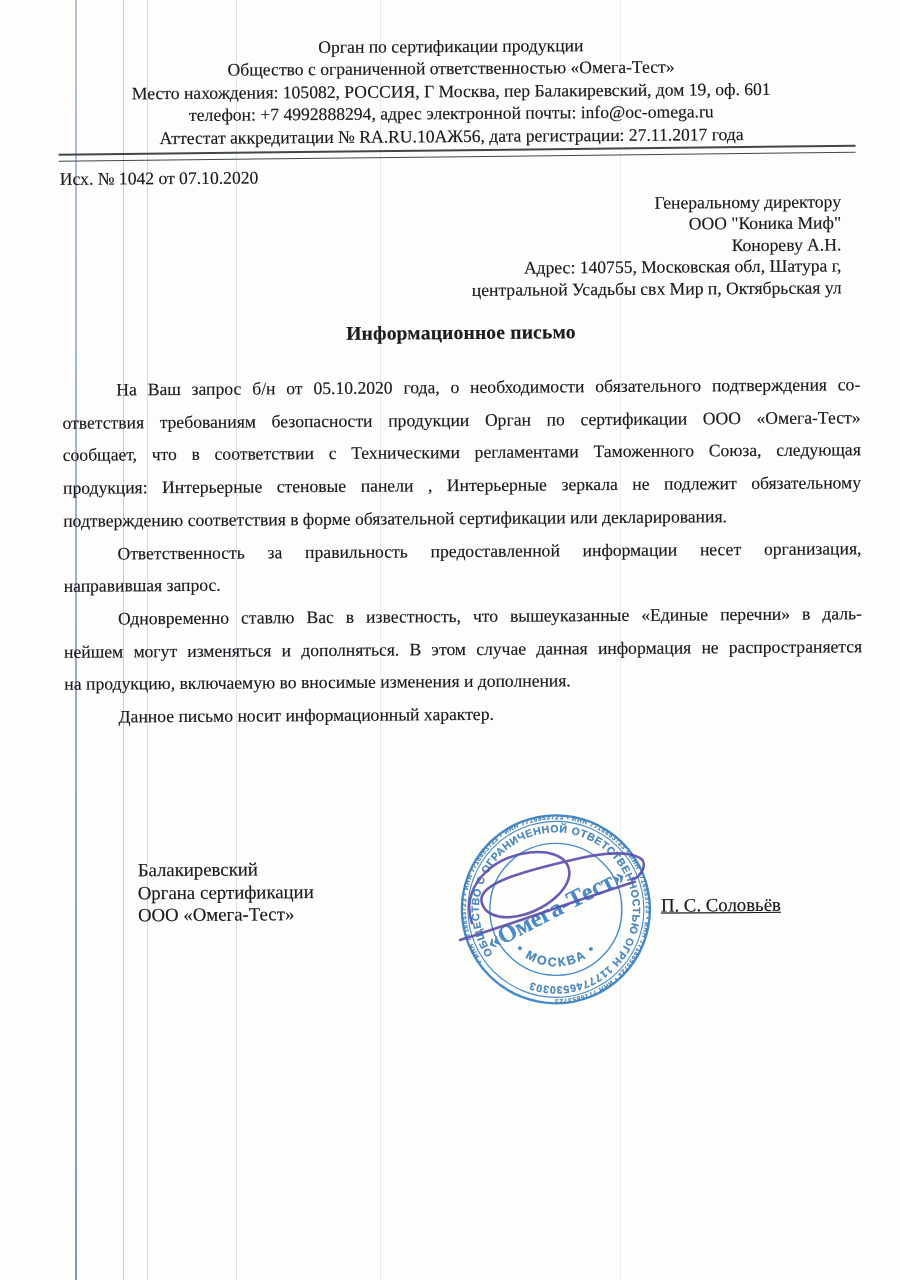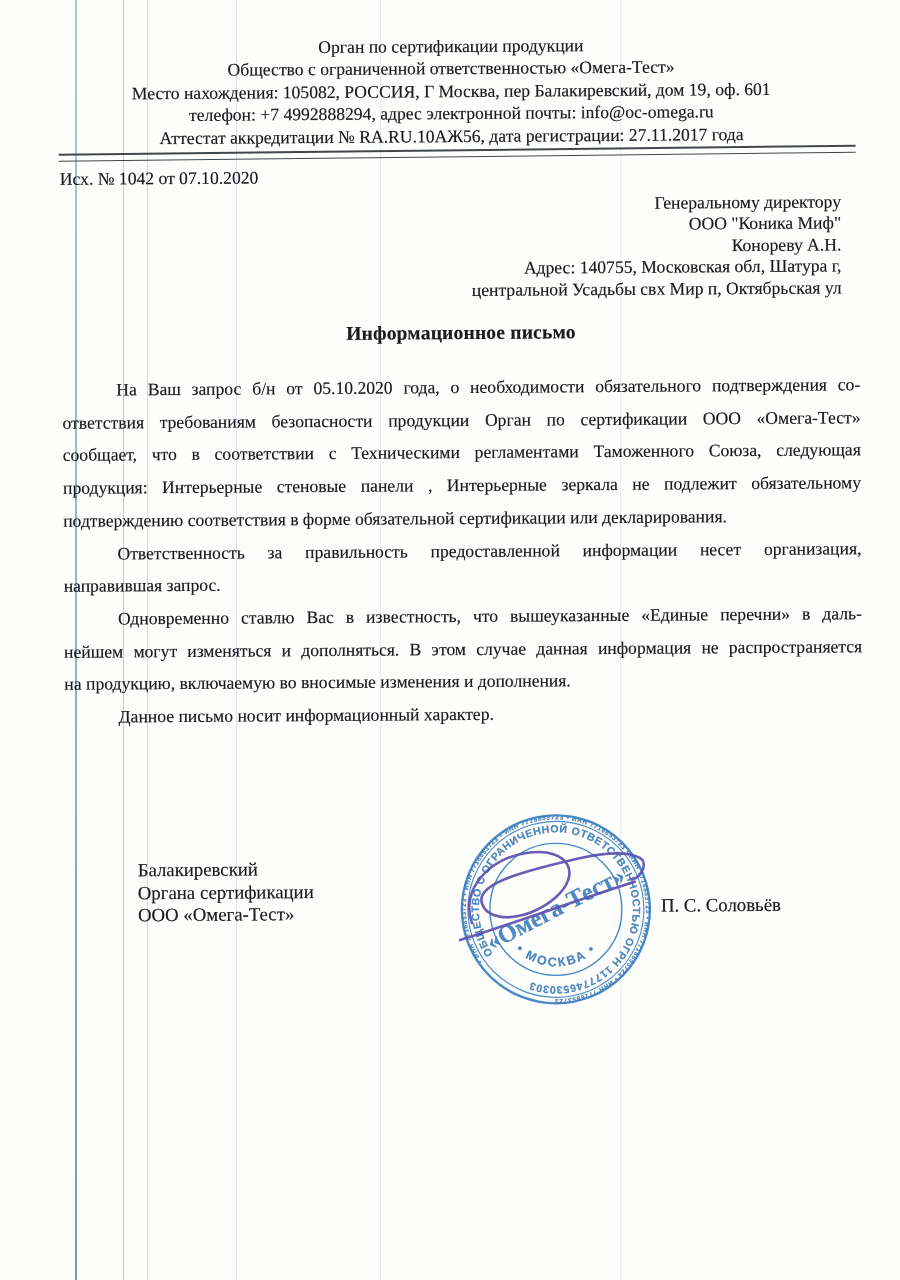--- a/index.html
+++ b/index.html
@@ -21,21 +21,21 @@
   .ref{position:absolute;top:166px;left:63px;font-size:17.6px;}
   .recipient{position:absolute;top:194px;right:56px;text-align:right;
     font-size:17.6px;line-height:21.4px;}
   .title{position:absolute;top:322px;left:64px;width:798px;text-align:center;
     font-weight:bold;font-size:19.5px;letter-spacing:0.2px;}
   .bodytext{position:absolute;top:371px;left:64px;width:798px;font-size:17.6px;}
   .bl{line-height:32.7px;text-align:justify;text-align-last:justify;}
   .bl.first{text-indent:54px;}
   .bl.end{text-align-last:left;}
   .sig{position:absolute;top:857px;left:136px;font-size:18.8px;line-height:22.6px;}
-  .name{position:absolute;top:896px;left:659px;font-size:18.8px;}
+  .name{position:absolute;top:896px;left:659px;font-size:18.8px;text-decoration:underline;}
   .stampwrap{position:absolute;top:795px;left:428px;width:252px;height:232px;}
   .stampwrap svg{width:100%;height:100%;}
 </style>
 </head>
 <body>
 
 <div class="scanline" style="left:75px;width:1.6px;background:linear-gradient(#b4c0db,#8495c1);"></div>
 <div class="scanline" style="left:123px;width:1.2px;background:#c2cbdf;"></div>
 <div class="scanline" style="left:147px;width:1.2px;background:#d4dbe8;"></div>
 <div class="scanline" style="left:236px;width:1.1px;background:#dde2ec;"></div>

